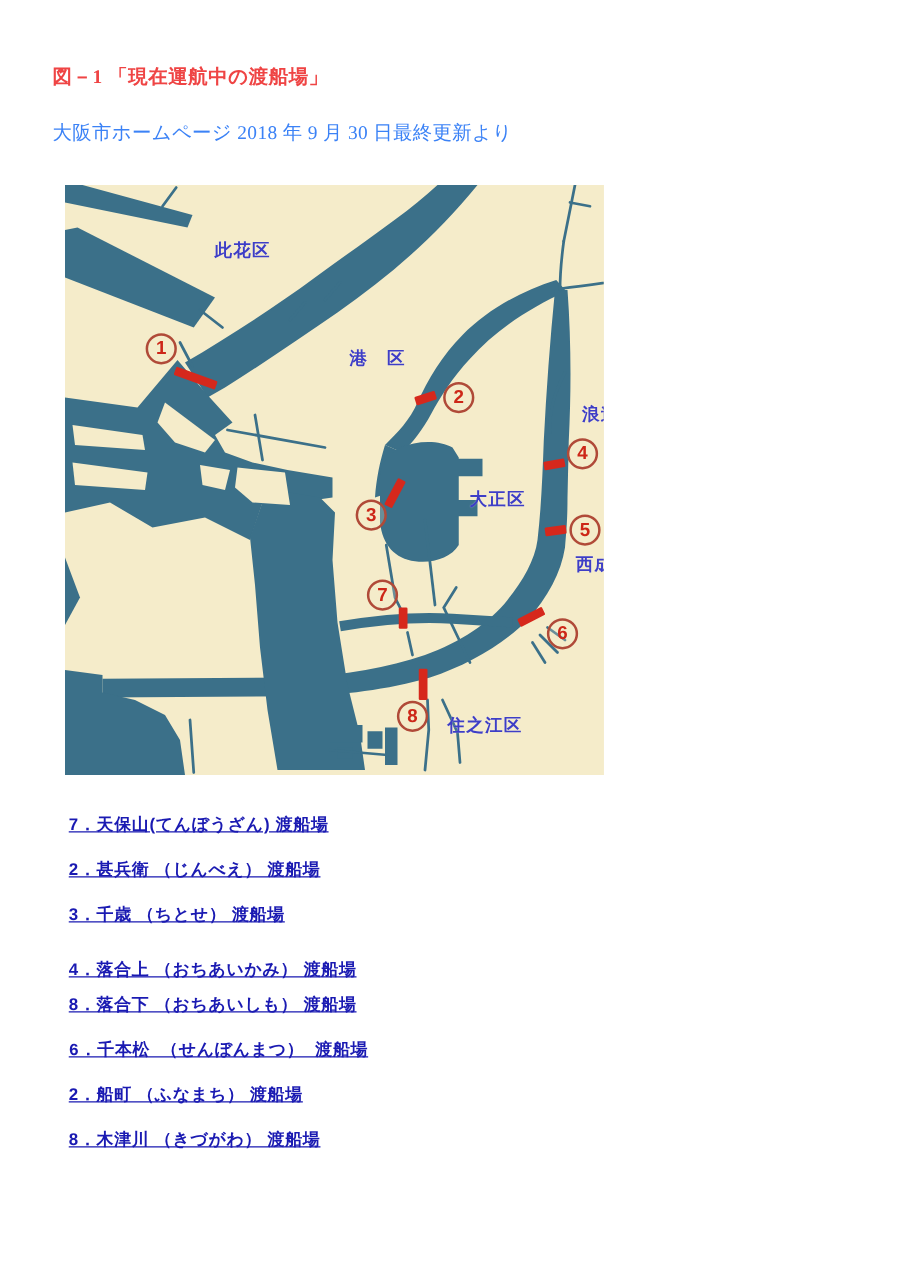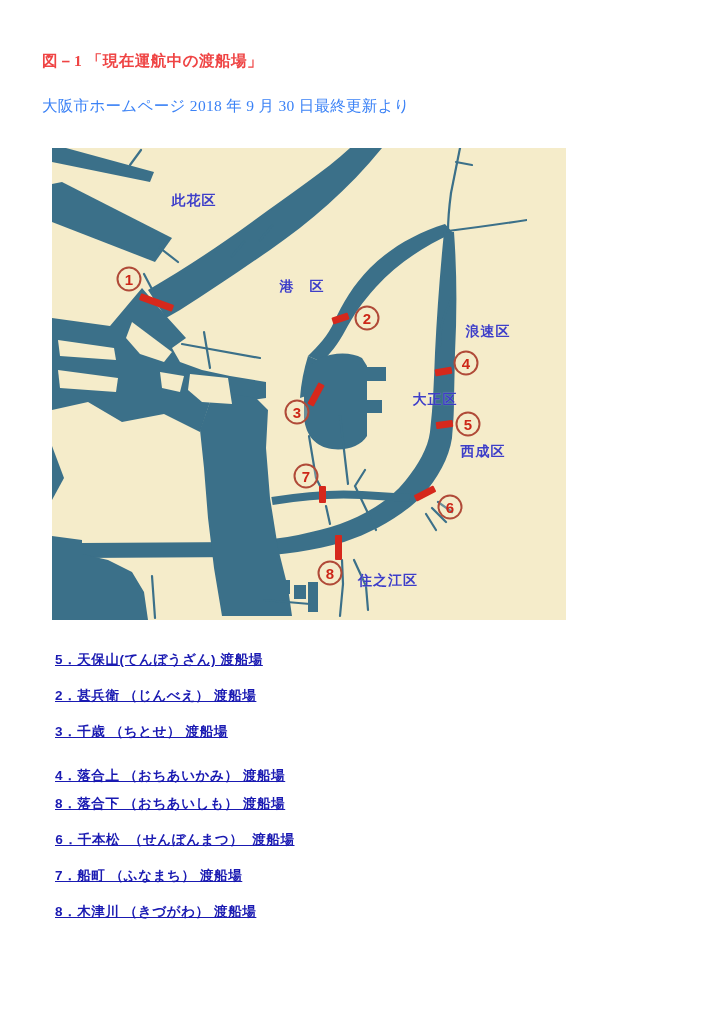--- a/index.html
+++ b/index.html
@@ -9,21 +9,21 @@
   }
   .doc-title{
     position:absolute;left:42px;top:51px;font-size:15.5px;font-weight:600;
     color:#ef4444;letter-spacing:0.5px;white-space:nowrap;
   }
   .doc-subtitle{
     position:absolute;left:42px;top:96px;font-size:15.5px;font-weight:500;
     color:#3b82f6;letter-spacing:0.3px;white-space:nowrap;
   }
   .map-wrap{
-    position:absolute;left:52px;top:148px;width:514px;height:472px;
+    position:absolute;left:52px;top:148px;width:431px;height:472px;
     background:#f5ecca;overflow:hidden;
   }
   .map-wrap svg{position:absolute;left:0;top:0;}
   .district-label{
     position:absolute;transform:translate(-50%,-50%);
     font-family:"Liberation Sans","DejaVu Sans",sans-serif;
     font-weight:bold;font-size:14px;color:#3e3ec6;letter-spacing:1px;
     white-space:nowrap;text-shadow:0 0 1px rgba(255,255,255,0.5);
   }
   .marker-circle{
@@ -110,21 +110,21 @@
       <path d="M290,412 L291,436 L288,468"></path>
       <path d="M212,452 L258,456"></path>
       <path d="M100,428 L103,470"></path>
       <path d="M302,412 L314,438 L316,462"></path>
     </g>
   </svg>
 
 <div class="district-label" style="left: 142px; top: 53px;">此花区</div>
     <div class="district-label" style="left: 215px; top: 139px; margin-left: 35px;">港　区</div>
     <div class="district-label" style="left: 436px; top: 184px;">浪速区</div>
-    <div class="district-label" style="left: 346px; top: 252px; margin-left: 37px;">大正区</div>
+    <div class="district-label" style="left: 346px; top: 252px;">大正区</div>
     <div class="district-label" style="left: 431px; top: 304px;">西成区</div>
     <div class="district-label" style="left: 336px; top: 433px;">住之江区</div>
     <div class="marker-bar" style="width: 35px; left: 86.5px; top: 150.5px; transform: rotate(20deg);"></div>
     <div class="marker-circle" style="left: 77px; top: 131px;">1</div>
     <div class="marker-bar" style="width: 17px; left: 279.5px; top: 166.5px; transform: rotate(-18deg);"></div>
     <div class="marker-circle" style="left: 315px; top: 170px;">2</div>
     <div class="marker-bar" style="width: 24px; left: 252px; top: 242.5px; transform: rotate(-62deg);"></div>
     <div class="marker-circle" style="left: 245px; top: 264px;">3</div>
     <div class="marker-bar" style="width: 17px; left: 382.5px; top: 219.5px; transform: rotate(-10deg);"></div>
     <div class="marker-circle" style="left: 414px; top: 215px;">4</div>
@@ -132,21 +132,21 @@
     <div class="marker-circle" style="left: 416px; top: 276px;">5</div>
     <div class="marker-bar" style="width: 22px; left: 362px; top: 341.5px; transform: rotate(-27deg);"></div>
     <div class="marker-circle" style="left: 398px; top: 359px;">6</div>
     <div class="marker-bar" style="width: 17px; left: 261.5px; top: 342.5px; transform: rotate(90deg);"></div>
     <div class="marker-circle" style="left: 254px; top: 328px;">7</div>
     <div class="marker-bar" style="width: 25px; left: 273.5px; top: 395.5px; transform: rotate(90deg);"></div>
     <div class="marker-circle" style="left: 278px; top: 425px;">8</div>
   </div>
 
 <div class="ferry-list">
-    <div class="ferry-item" style="top: 6px;">5．天保山(てんぼうざん) 渡船場</div>
+    <div class="ferry-item" style="top: 6px;">7．天保山(てんぼうざん) 渡船場</div>
     <div class="ferry-item" style="top: 42px;">2．甚兵衛 （じんべえ） 渡船場</div>
     <div class="ferry-item" style="top: 78px;">3．千歳 （ちとせ） 渡船場</div>
     <div class="ferry-item" style="top: 122px; text-align: center;">4．落合上 （おちあいかみ） 渡船場</div>
     <div class="ferry-item" style="top: 150px;">8．落合下 （おちあいしも） 渡船場</div>
     <div class="ferry-item" style="top: 186px; font-family: Liberation Mono, monospace;">6．千本松 （せんぼんまつ） 渡船場</div>
-    <div class="ferry-item" style="top: 222px;">7．船町 （ふなまち） 渡船場</div>
+    <div class="ferry-item" style="top: 222px;">2．船町 （ふなまち） 渡船場</div>
     <div class="ferry-item" style="top: 258px;">8．木津川 （きづがわ） 渡船場</div>
   </div>
 
 </body></html>

